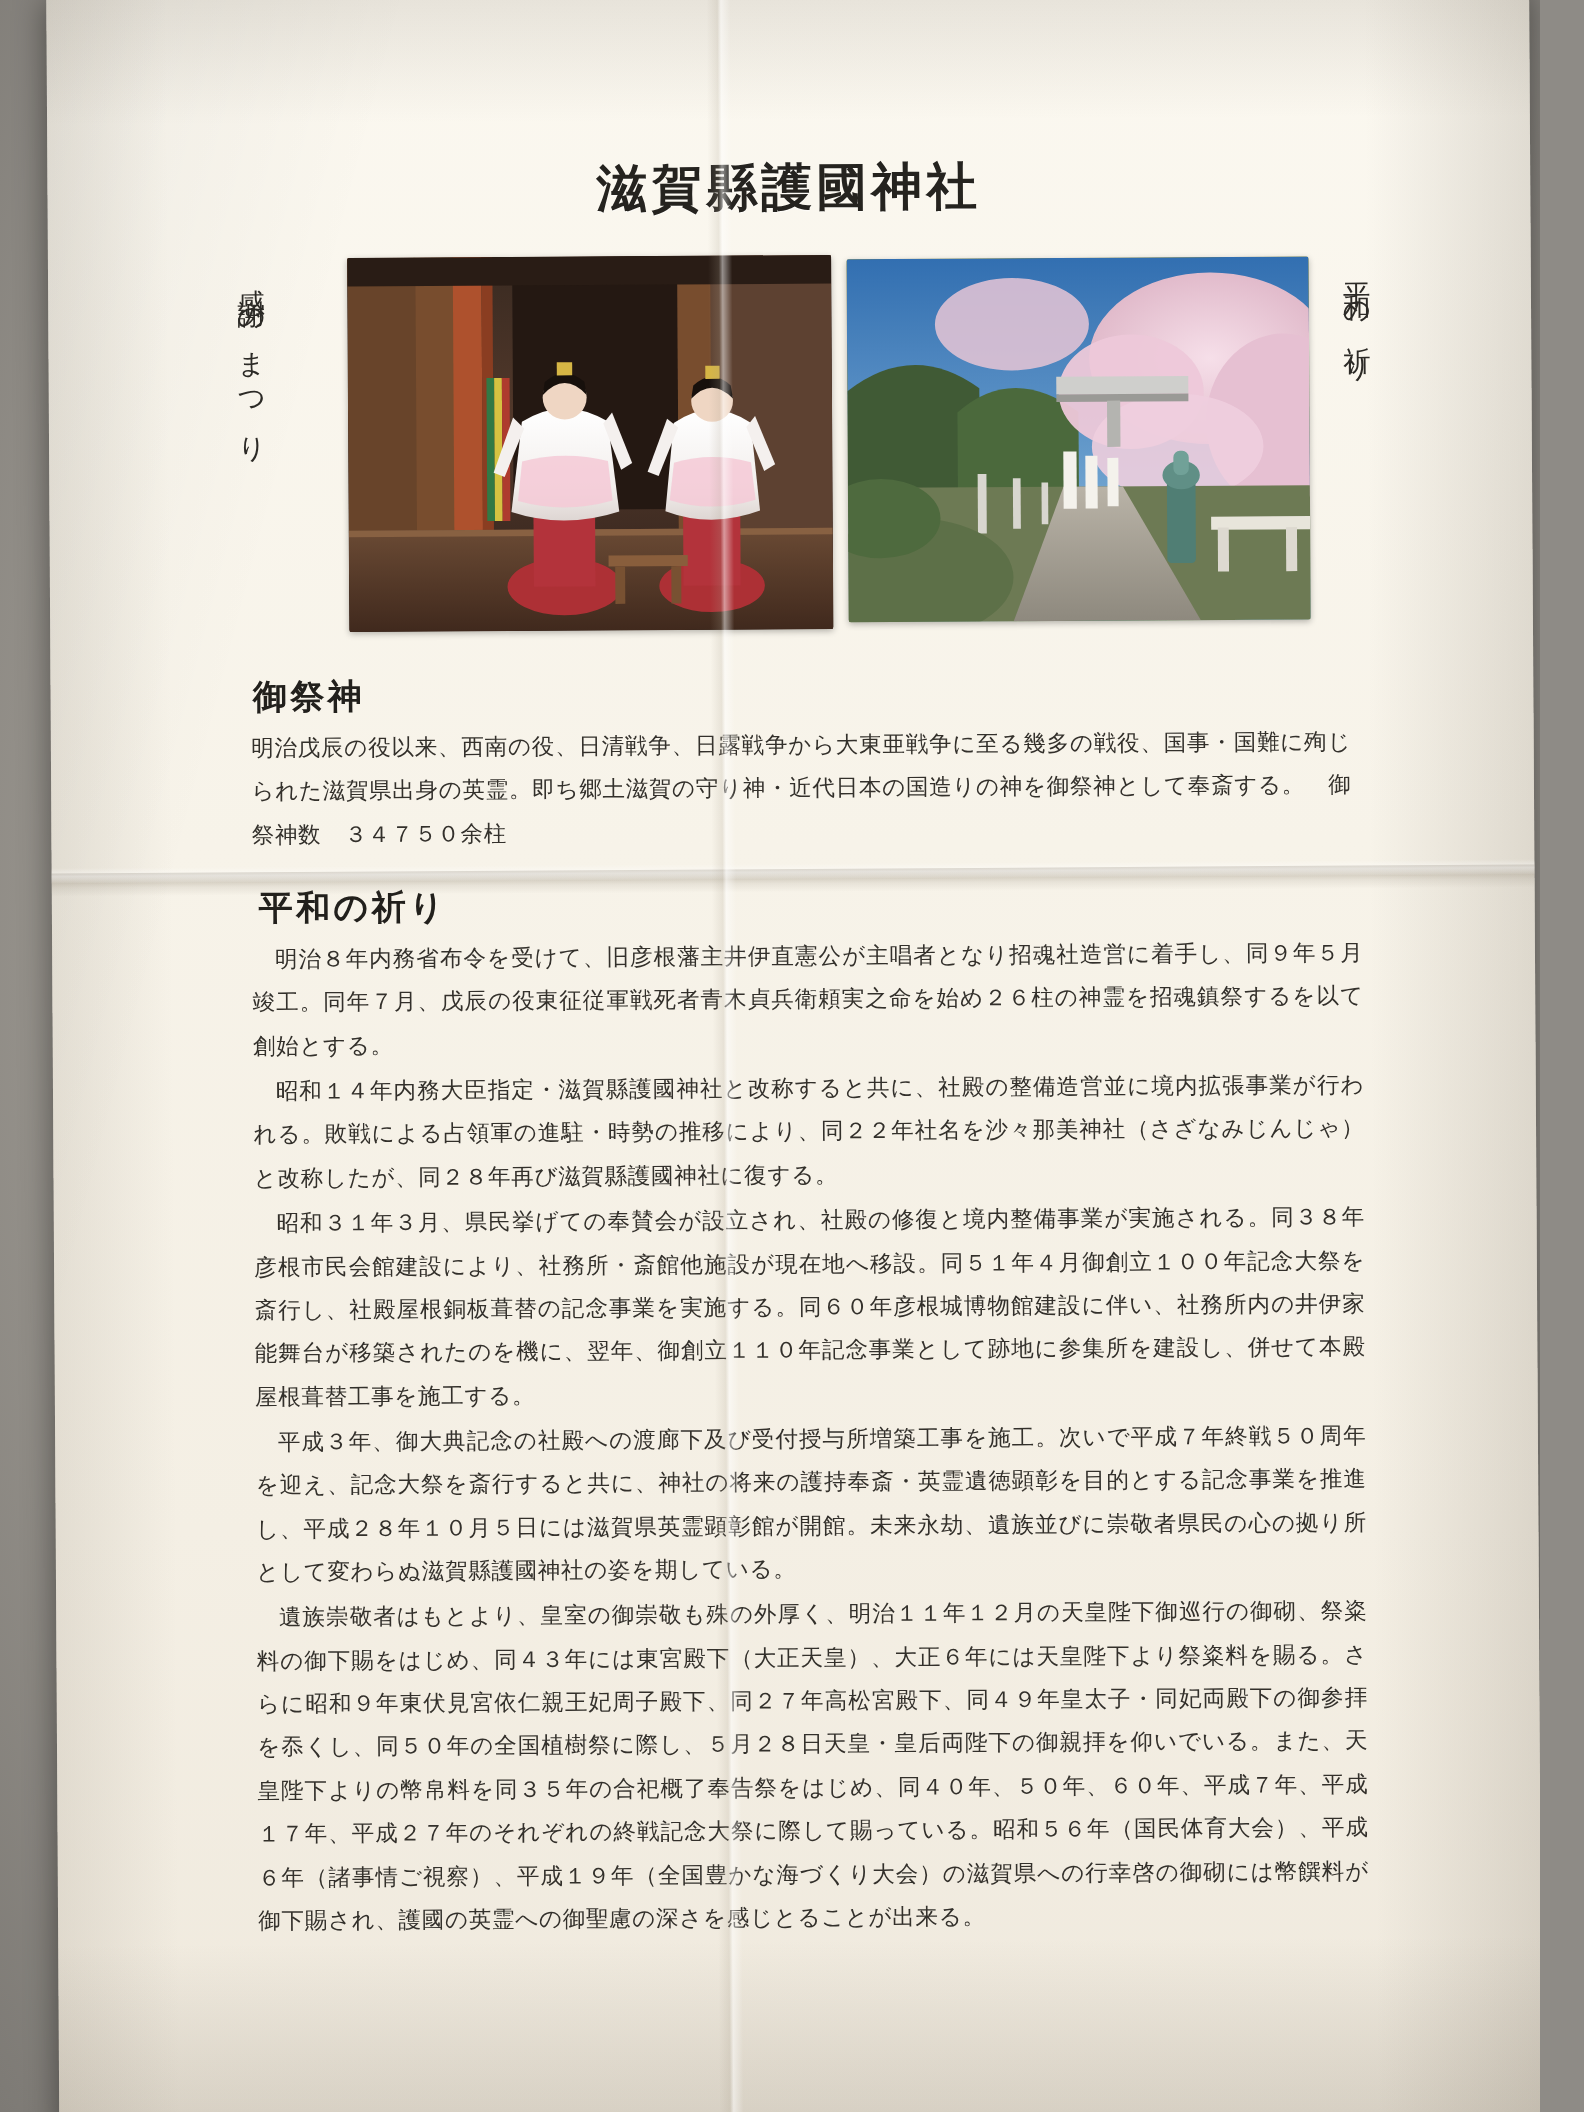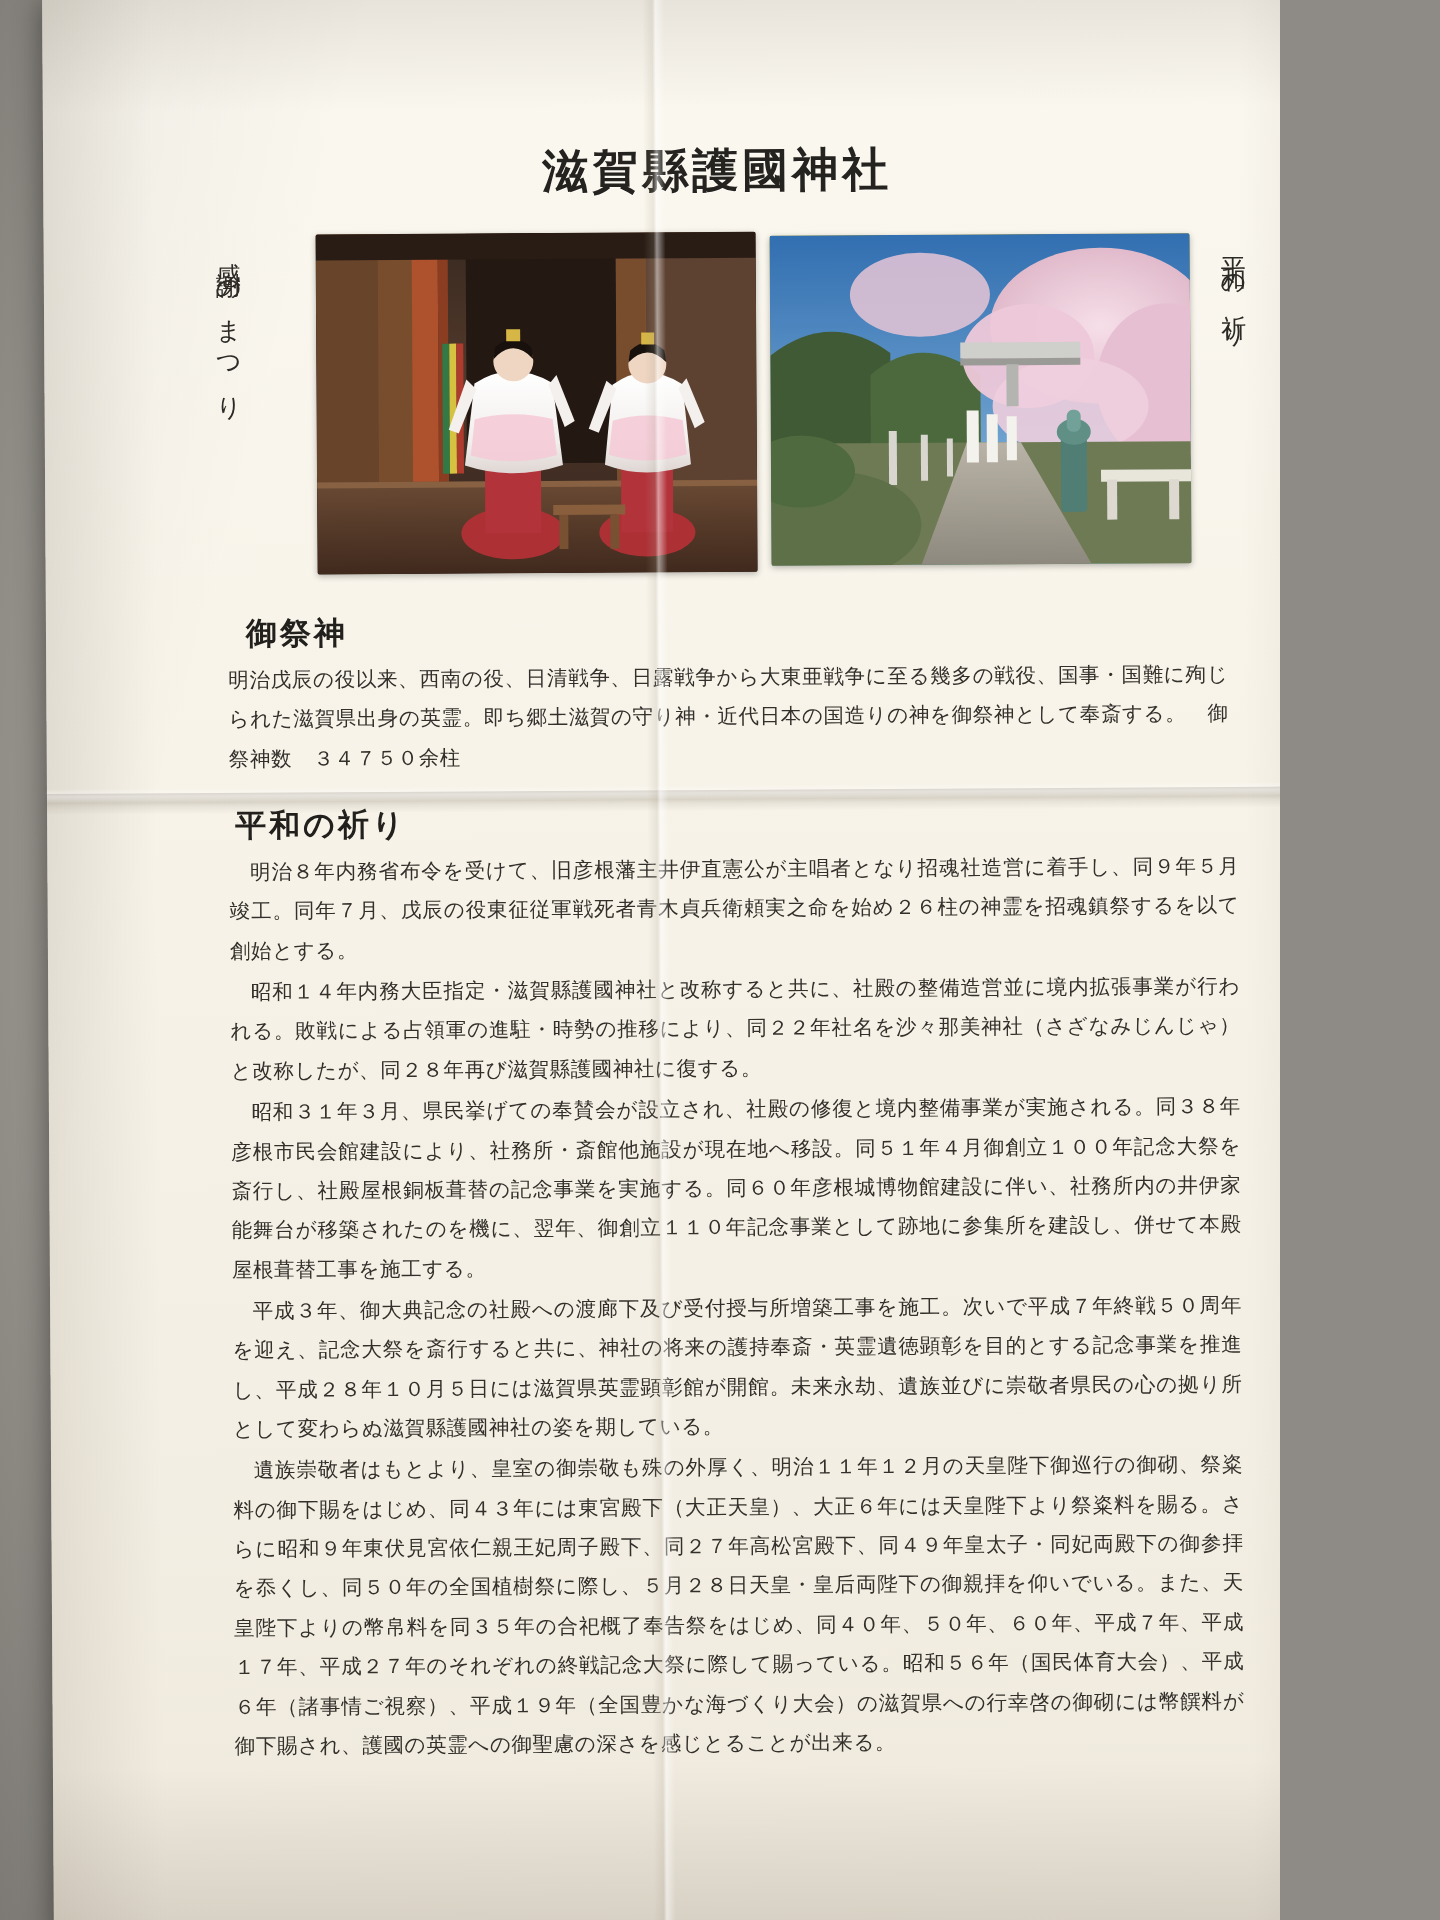--- a/index.html
+++ b/index.html
@@ -10,21 +10,21 @@
   body {
     width: 1440px;
     height: 1920px;
     overflow: hidden;
     font-family: "DejaVu Serif", "Liberation Serif", serif;
   }
 
   
   #photo-stage {
     position: relative;
-    width: 1280px;
+    width: 1400px;
     height: 1920px;
     background: radial-gradient(ellipse at 50% 45%, #b9b5ae 0%, #9d9992 55%, #7d7a75 100%);
     overflow: hidden;
   }
 
   #paper {
     position: absolute;
     left: 48px;
     top: -10px;
     width: 1348px;
@@ -149,21 +149,21 @@
 
   
   .section-heading {
     position: absolute;
     font-size: 31px;
     font-weight: 700;
     letter-spacing: 3px;
     color: #22201c;
     font-family: "DejaVu Serif", "Liberation Serif", serif;
   }
-  #heading-saijin { left: 200px; top: 620px; }
+  #heading-saijin { left: 184px; top: 620px; }
   #heading-yuisho { left: 188px; top: 812px; }
 
   .body-block {
     position: absolute;
     font-size: 20.5px;
     line-height: 1.92;
     color: #33302b;
     text-align: justify;
     letter-spacing: 0.6px;
     font-family: "DejaVu Serif", "Liberation Serif", serif;

